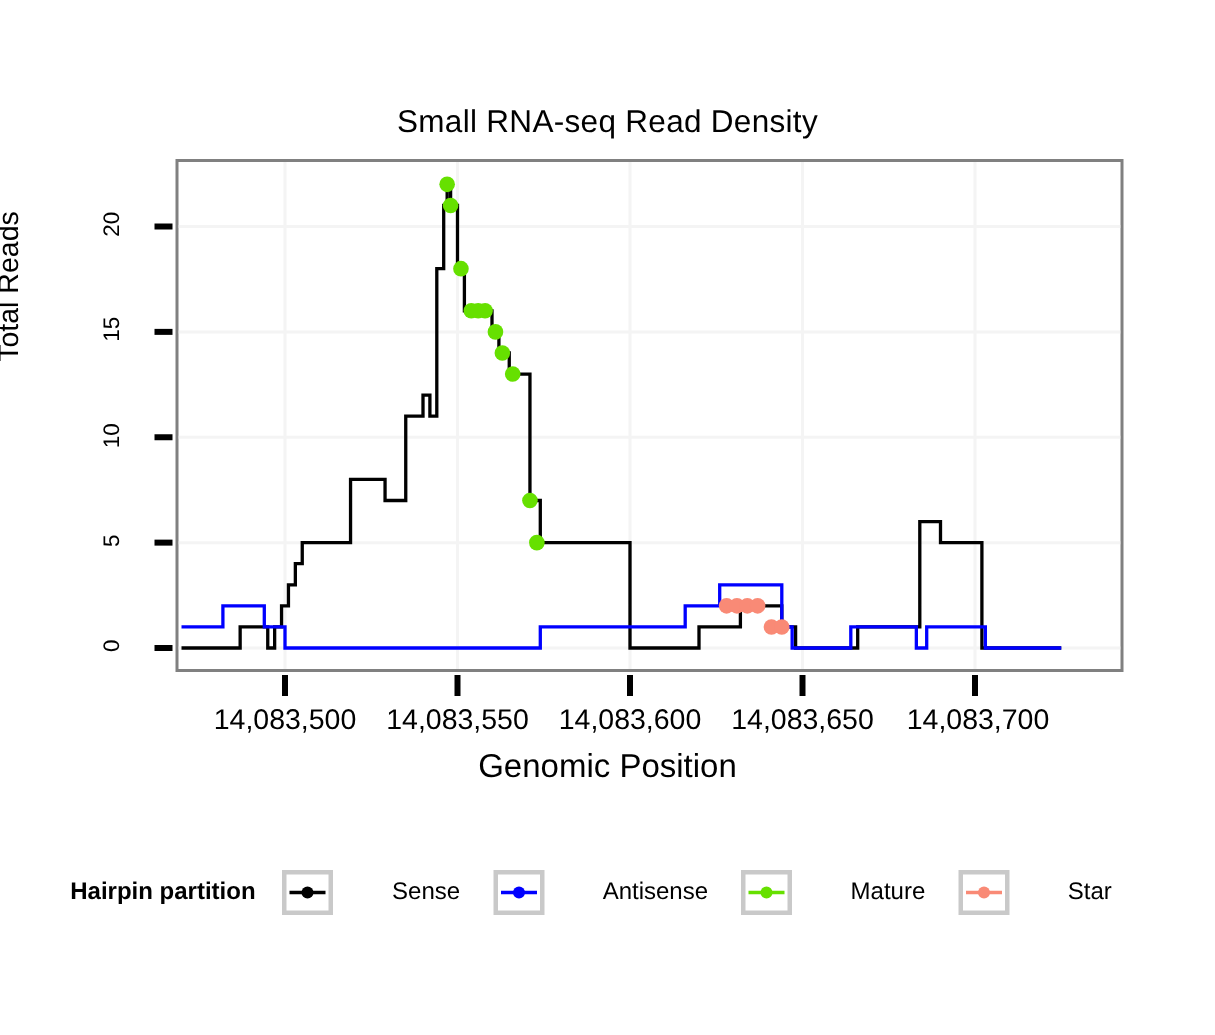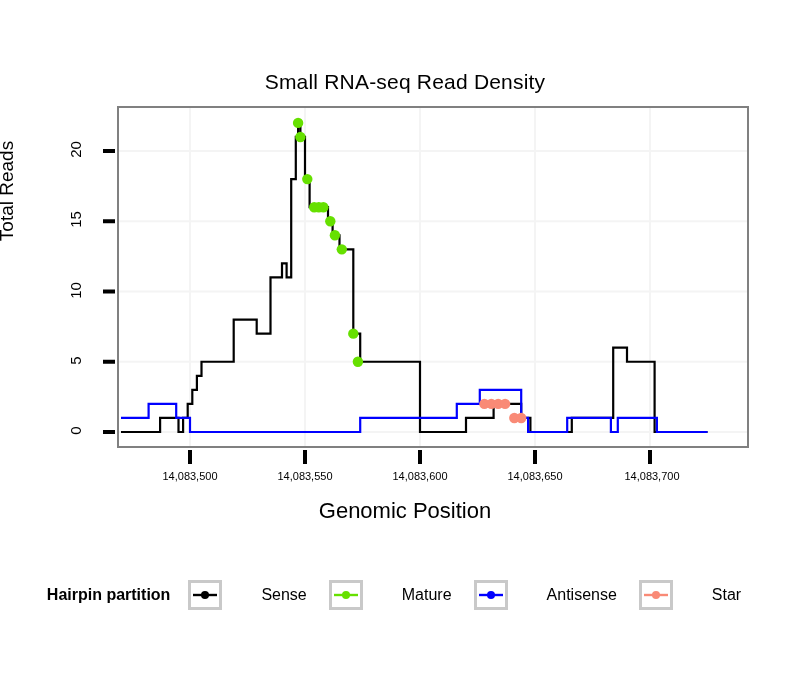--- a/index.html
+++ b/index.html
@@ -50,21 +50,21 @@
   .ytick-label{
     position:absolute;
     font-size:15px;
     transform:rotate(-90deg);
     transform-origin:center center;
     text-align:center;
     width:40px;
   }
   .xtick-label{
     position:absolute;
-    font-size:11px;
+    font-size:19px;
     text-align:center;
     width:120px;
     top:470px;
   }
 
   .legend{
     position:absolute;
     left:0;top:580px;width:810px;
     display:flex;
     align-items:center;
@@ -177,38 +177,38 @@
             <svg width="26" height="16" viewBox="0 0 26 16">
               <line x1="1" y1="8" x2="25" y2="8" stroke="#000000" stroke-width="2.4"></line>
               <circle cx="13" cy="8" r="4" fill="#000000"></circle>
             </svg>
           </span>
           <span class="legend-label">Sense</span>
         </span>
         <span class="legend-item">
           <span class="legend-key">
             <svg width="26" height="16" viewBox="0 0 26 16">
+              <line x1="1" y1="8" x2="25" y2="8" stroke="#0000ff" stroke-width="2.4"></line>
+              <circle cx="13" cy="8" r="4" fill="#0000ff"></circle>
+            </svg>
+          </span>
+          <span class="legend-label">Antisense</span>
+        </span>
+        <span class="legend-item">
+          <span class="legend-key">
+            <svg width="26" height="16" viewBox="0 0 26 16">
               <line x1="1" y1="8" x2="25" y2="8" stroke="#66e000" stroke-width="2.4"></line>
               <circle cx="13" cy="8" r="4" fill="#66e000"></circle>
             </svg>
           </span>
           <span class="legend-label">Mature</span>
         </span>
         <span class="legend-item">
           <span class="legend-key">
             <svg width="26" height="16" viewBox="0 0 26 16">
-              <line x1="1" y1="8" x2="25" y2="8" stroke="#0000ff" stroke-width="2.4"></line>
-              <circle cx="13" cy="8" r="4" fill="#0000ff"></circle>
-            </svg>
-          </span>
-          <span class="legend-label">Antisense</span>
-        </span>
-        <span class="legend-item">
-          <span class="legend-key">
-            <svg width="26" height="16" viewBox="0 0 26 16">
               <line x1="1" y1="8" x2="25" y2="8" stroke="#f98a76" stroke-width="2.4"></line>
               <circle cx="13" cy="8" r="4" fill="#f98a76"></circle>
             </svg>
           </span>
           <span class="legend-label">Star</span>
         </span>
       </span>
   </div>
 
 </div>

